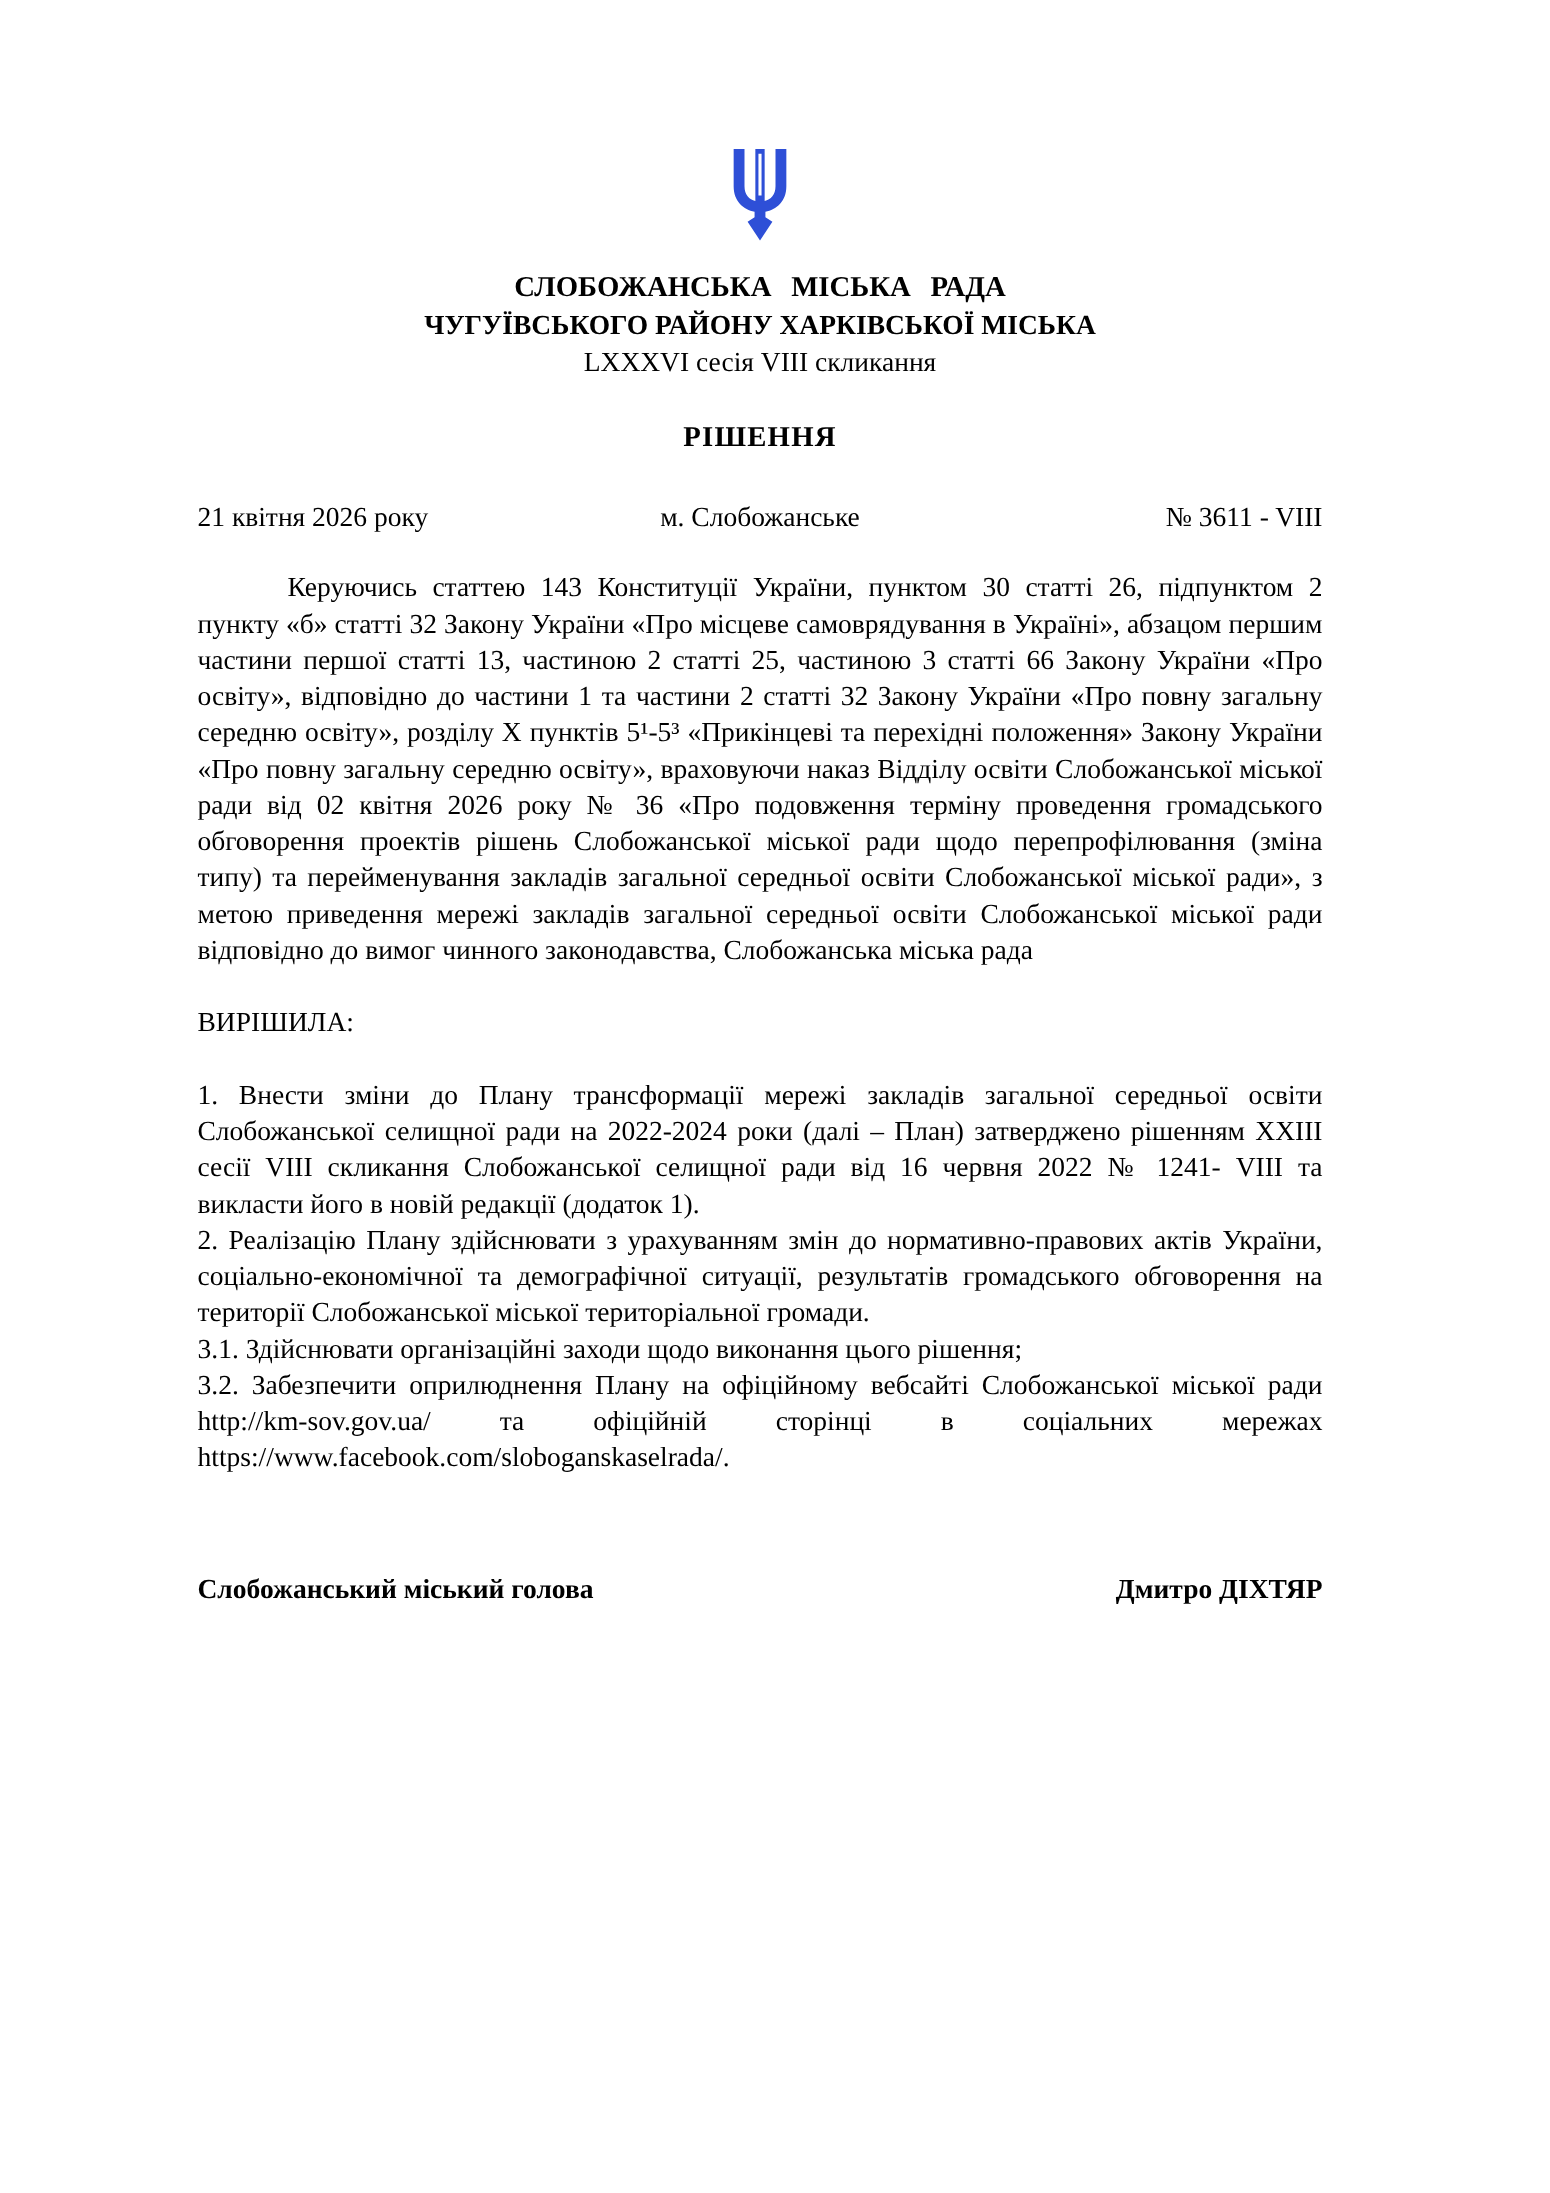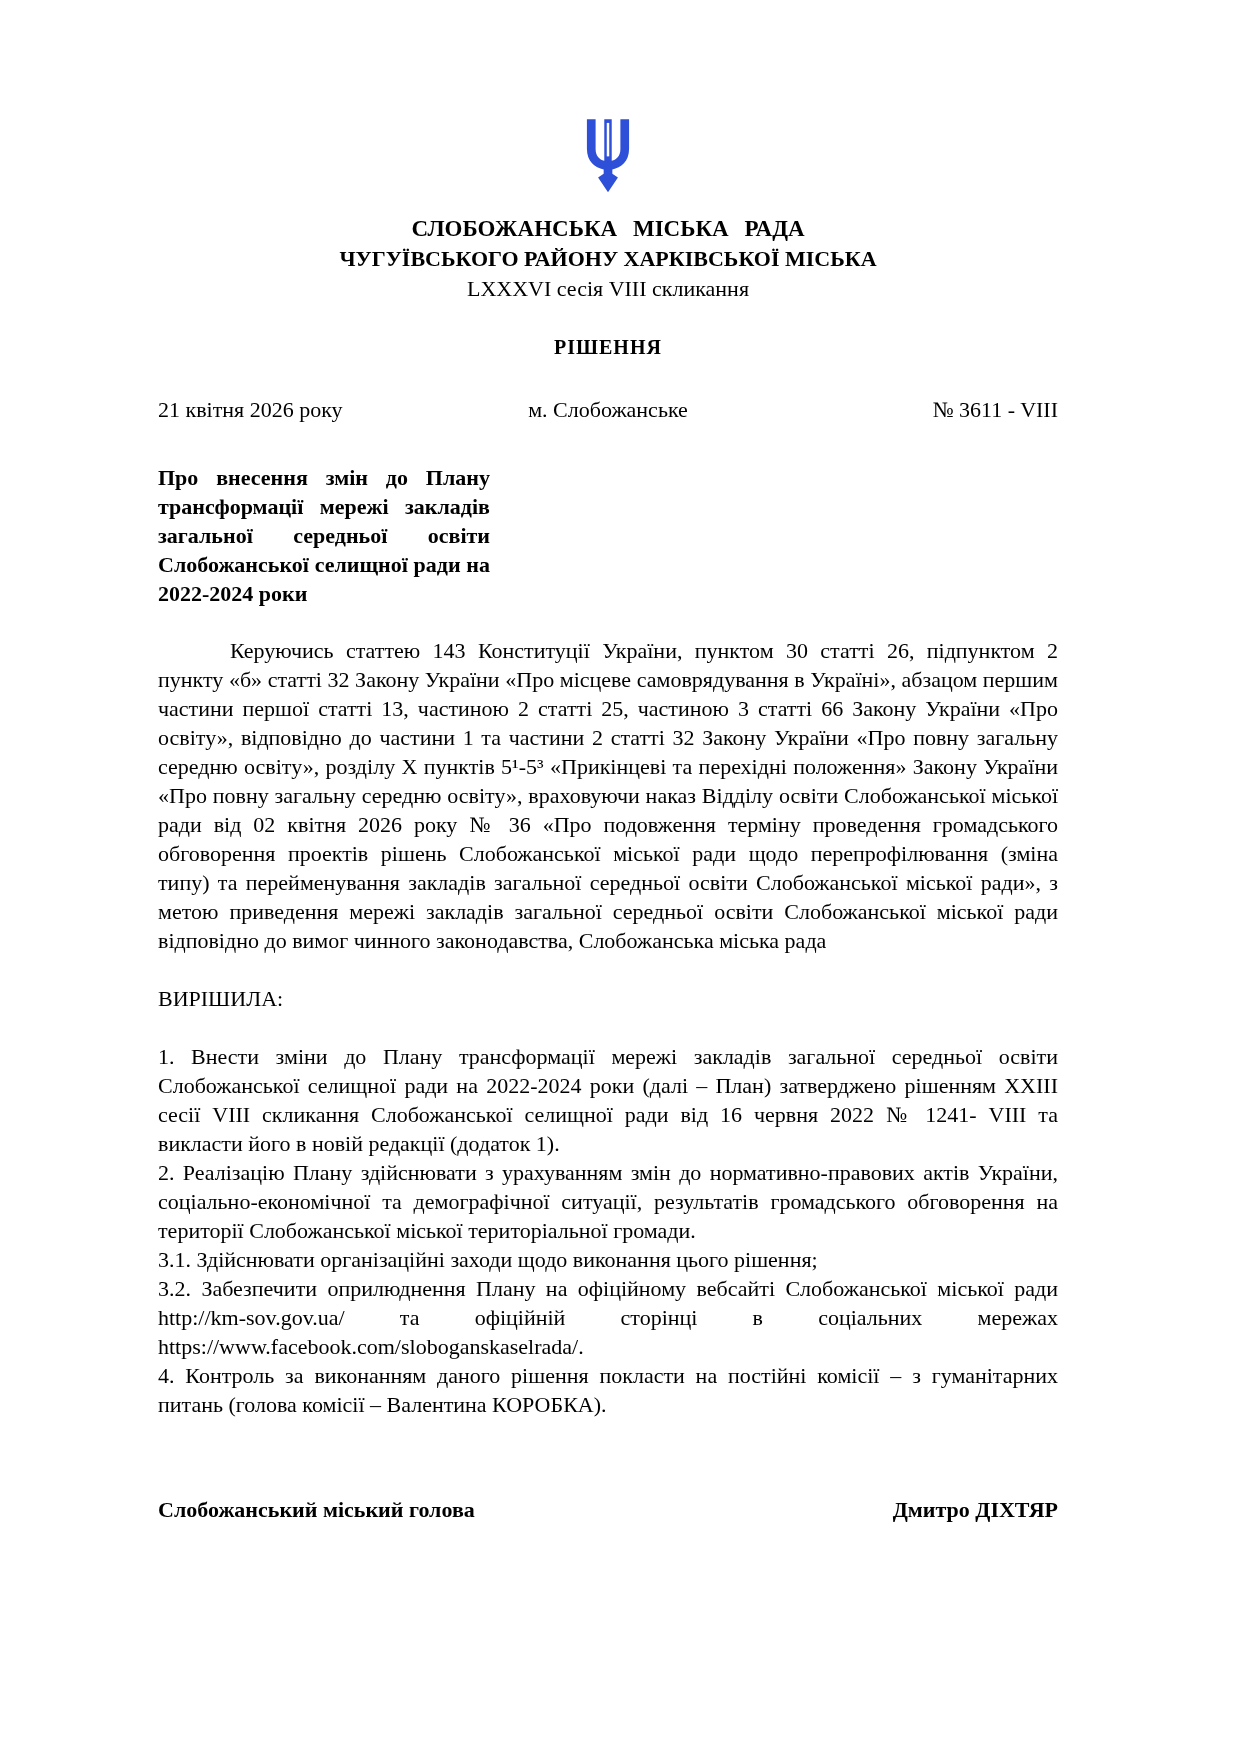--- a/index.html
+++ b/index.html
@@ -21,21 +21,21 @@
     line-height: 30px; word-spacing: 10px;
   }
   .org2 {
     text-align: center; font-weight: bold; font-size: 22px;
     line-height: 30px;
   }
   .session {
     text-align: center; font-size: 22px; line-height: 30px;
   }
   .doctype {
-    text-align: center; font-weight: bold; font-size: 20px;
+    text-align: center; font-weight: bold; font-size: 23px;
     margin-top: 32px; letter-spacing: 1px;
   }
   .meta-row {
     display: grid; grid-template-columns: 1fr auto 1fr;
     font-size: 22px; margin-top: 38px; align-items: baseline;
   }
   .meta-date { text-align: left; }
   .meta-place { }
   .meta-number { text-align: right; }
   .subject {
@@ -72,32 +72,30 @@
   <div class="session">LXXXVI сесія VIII скликання</div>
 
   <div class="doctype">РІШЕННЯ</div>
 
   <div class="meta-row">
     <div class="meta-date">21 квітня 2026 року</div>
     <div class="meta-place">м. Слобожанське</div>
     <div class="meta-number">№ 3611 - VIII</div>
   </div>
 
-  <div class="subject">Про внесення змін до Плану трансформації мережі закладів загальної середньої освіти Слобожанської селищної ради на 2022-2024 роки</div>
 
   <p class="preamble">Керуючись статтею 143 Конституції України, пунктом 30 статті 26, підпунктом 2 пункту «б» статті 32 Закону України «Про місцеве самоврядування в Україні», абзацом першим частини першої статті 13, частиною 2 статті 25, частиною 3 статті 66 Закону України «Про освіту», відповідно до частини 1 та частини 2 статті 32 Закону України «Про повну загальну середню освіту», розділу X пунктів 5¹-5³ «Прикінцеві та перехідні положення» Закону України «Про повну загальну середню освіту», враховуючи наказ Відділу освіти Слобожанської міської ради від 02 квітня 2026 року № 36 «Про подовження терміну проведення громадського обговорення проектів рішень Слобожанської міської ради щодо перепрофілювання (зміна типу) та перейменування закладів загальної середньої освіти Слобожанської міської ради», з метою приведення мережі закладів загальної середньої освіти Слобожанської міської ради відповідно до вимог чинного законодавства, Слобожанська міська рада</p>
 
   <div class="resolved">ВИРІШИЛА:</div>
 
   <div class="items">
     <p class="item">1. Внести зміни до Плану трансформації мережі закладів загальної середньої освіти Слобожанської селищної ради на 2022-2024 роки (далі – План) затверджено рішенням XXIII сесії VIII скликання Слобожанської селищної ради від 16 червня 2022 № 1241- VIII та викласти його в новій редакції (додаток 1).</p>
     <p class="item">2. Реалізацію Плану здійснювати з урахуванням змін до нормативно-правових актів України, соціально-економічної та демографічної ситуації, результатів громадського обговорення на території Слобожанської міської територіальної громади.</p>
     <p class="item">3.1. Здійснювати організаційні заходи щодо виконання цього рішення;</p>
     <p class="item wrap-any">3.2. Забезпечити оприлюднення Плану на офіційному вебсайті Слобожанської міської ради http://km-sov.gov.ua/ та офіційній сторінці в соціальних мережах https://www.facebook.com/sloboganskaselrada/.</p>
-    <p class="item">4. Контроль за виконанням даного рішення покласти на постійні комісії – з гуманітарних питань (голова комісії – Валентина КОРОБКА).</p>
   </div>
 
   <div class="signature-row">
     <div>Слобожанський міський голова</div>
     <div>Дмитро ДІХТЯР</div>
   </div>
 
 </div>
 
 </body></html>

